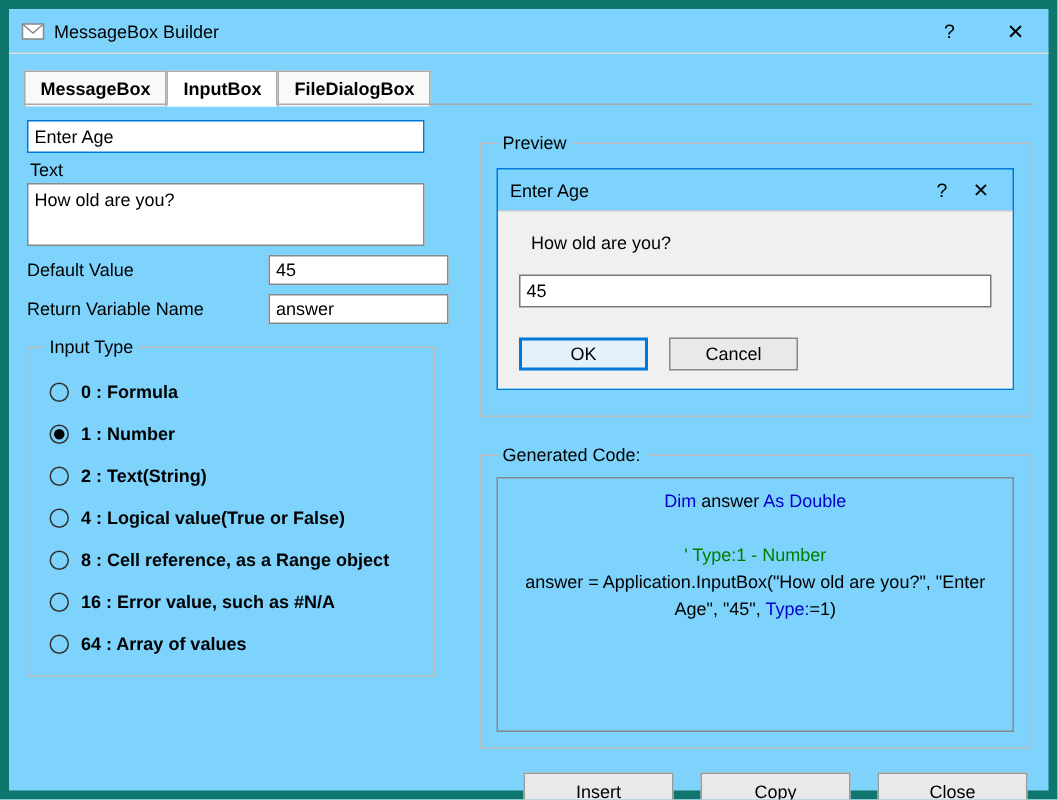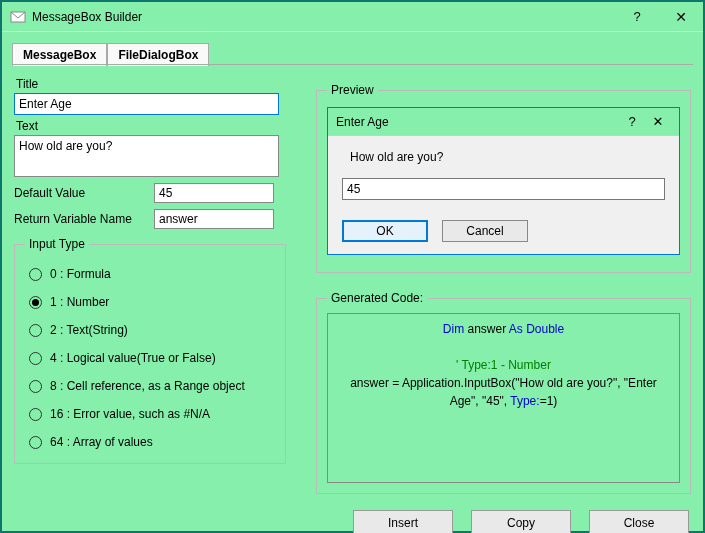--- a/index.html
+++ b/index.html
@@ -1,38 +1,38 @@
 <!DOCTYPE html>
 <html><head>
 <meta charset="utf-8">
 <style>
 * { box-sizing: border-box; font-family: "Segoe UI", Tahoma, sans-serif; font-size: 12px; }
 body { margin: 0; background: #fff; }
-.window { width: 705px; height: 533px; border: 2px solid #0f766e; background: #86efac; display: flex; flex-direction: column; }
+.window { width: 705px; height: 533px; border: 6px solid #0f766e; background: #7dd3fc; display: flex; flex-direction: column; }
 .titlebar { height: 30px; display: flex; align-items: center; padding: 0 0 0 8px; border-bottom: 1px solid #ddd; }
 .titlebar .icon { width: 16px; height: 16px; margin-right: 6px; display:inline-flex; align-items:center; justify-content:center;}
 .titlebar .title { flex: 1; }
 .titlebar .wbtn { width: 44px; height: 29px; display: flex; align-items: center; justify-content: center; font-size: 14px; cursor:pointer;}
 .titlebar .wbtn.help { font-size: 13px; }
 .tabs { display: flex; padding: 10px 10px 0 10px; position: relative; font-weight: bold; }
 .tab { padding: 4px 10px; border: 1px solid #aaa; border-bottom: none; background: #fff; margin-right: 0px; cursor:pointer; position:relative; top:1px; background:#f9f9f9;}
 .tab.active { background:#fff; z-index:2; border-bottom:1px solid #fff;}
 .tabline { position:absolute; left:10px; right:10px; bottom:0; height:1px; background:#aaa; z-index:1;}
 .body { flex:1; padding: 10px 12px 8px 12px; display:flex; gap:12px; }
 .left { width: 290px; display:flex; flex-direction:column; }
 .right { flex:1; display:flex; flex-direction:column; gap:10px; }
 .lbl { color:#000; margin:2px 0 2px 2px;}
 .tinput { width: 265px; border:1px solid #0078d7; padding:3px 4px; outline:none; }
 .tarea { width:265px; height:42px; border:1px solid #888; padding:3px 4px; resize:none; outline:none; font-family:inherit;}
-.row { display:flex; align-items:center; margin-top:6px; gap:0;}
+.row { display:flex; align-items:center; margin-top:6px; gap:21px;}
 .row .rl { width:140px; }
 fieldset { border:1px solid #bbb; margin:8px 0 0 0; padding:8px 10px 10px 10px;}
 fieldset.inputtype { width:272px; }
 legend { padding:0 4px; }
-.radio { display:flex; align-items:center; margin:8px 0 14px 4px; cursor:pointer;}
+.radio { display:flex; align-items:center; margin:8px 0 14px 4px; cursor:pointer;font-weight:bold;}
 .radio .circ { width:13px; height:13px; border:1px solid #333; border-radius:50%; margin-right:8px; display:flex; align-items:center; justify-content:center;}
 .radio.sel .circ::after { content:""; width:7px; height:7px; background:#000; border-radius:50%;}
 .preview fieldset { height:190px; padding:10px;}
 .pvbox { border:1px solid #0078d7; padding:0; }
 .pvhead { display:flex; align-items:center; padding:6px 8px; border-bottom:1px solid #ccc;}
 .pvhead .pvtitle { flex:1; }
 .pvhead .pvicn { width:26px; text-align:center; cursor:pointer; font-size:13px;}
 .pvbody { background:#f0f0f0; padding:14px 14px 12px 14px;}
 .pvprompt { margin:0 0 14px 8px;}
 .pvinput { width:100%; border:1px solid #777; padding:3px 4px; background:#fff; outline:none;}
@@ -58,27 +58,27 @@
           <path d="M1 3 L8 9 L15 3" fill="none" stroke="#888"></path>
         </svg>
     </span>
     <span class="title">MessageBox Builder</span>
     <div class="wbtn help">?</div>
     <div class="wbtn">✕</div>
   </div>
 
   <div class="tabs">
     <div class="tab">MessageBox</div>
+    <div class="tab active">InputBox</div>
     <div class="tab">FileDialogBox</div>
     <div class="tabline"></div>
   </div>
 
   <div class="body">
     <div class="left">
-      <div class="lbl">Title</div>
       <input class="tinput" value="Enter Age" style="">
       <div class="lbl" style="margin-top:4px">Text</div>
       <textarea class="tarea" style="">How old are you?</textarea>
       <div class="row">
         <div class="rl">Default Value</div>
         <input class="sinput" value="45" style="">
       </div>
       <div class="row">
         <div class="rl">Return Variable Name</div>
         <input class="sinput" value="answer" style="">

